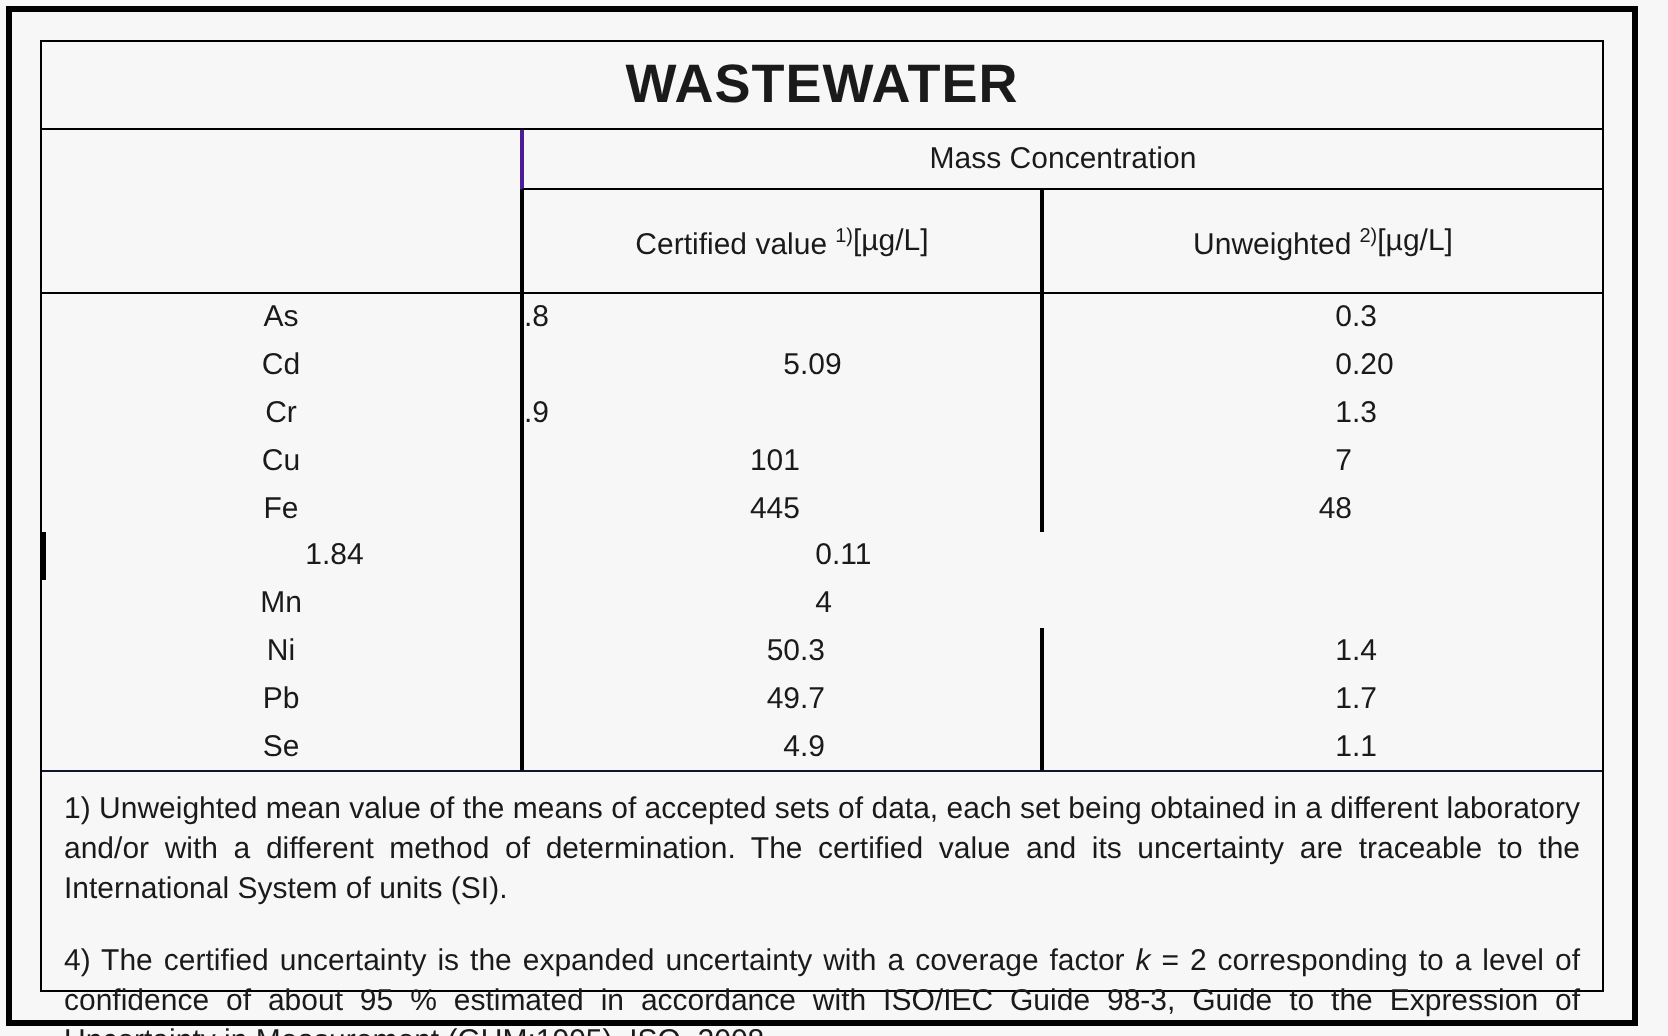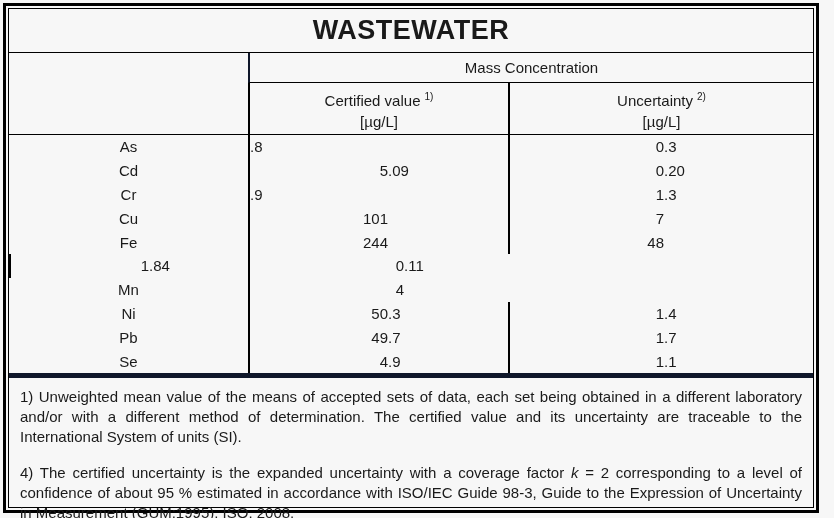--- a/index.html
+++ b/index.html
@@ -4,21 +4,21 @@
 <style>
   html,body{margin:0;padding:0;}
   body{
     width:834px;height:518px;overflow:hidden;
     background:#f7f7f7;color:#1a1a1a;
     font-family:"Liberation Sans","DejaVu Sans",sans-serif;
   }
   .outer{
     position:absolute;left:3px;top:3px;
     width:816px;height:510px;box-sizing:border-box;
-    border:3px solid #000;padding:2px;
+    border:3px solid #000;padding:14px;
   }
   .inner{
     width:100%;height:100%;box-sizing:border-box;
     border:1px solid #000;
     display:flex;flex-direction:column;
   }
   .title-row{
     height:43px;flex:0 0 43px;
     display:flex;align-items:center;justify-content:center;
     border-bottom:1px solid #000;
@@ -27,32 +27,32 @@
   .thead{
     display:grid;
     grid-template-columns:239px 260px 1fr;
     grid-template-rows:30px 51px;
     border-bottom:1px solid #000;
     font-size:15px;
   }
   .cell-empty{grid-column:1;grid-row:1/3;}
   .cell-mass{
     grid-column:2/4;grid-row:1;
-    border-left:2px solid #0f172a;border-bottom:1px solid #000;
+    border-left:2px solid #4c1d95;border-bottom:1px solid #000;
     display:flex;align-items:center;justify-content:center;
   }
   .cell-colhead{
     border-left:2px solid #000;
-    display:flex;flex-direction:column;align-items:center;justify-content:center;
+    display:flex;flex-direction:row;align-items:center;justify-content:center;
     line-height:21px;text-align:center;
   }
   .cell-colhead.c2{grid-column:2;grid-row:2;}
   .cell-colhead.c3{grid-column:3;grid-row:2;}
   sup.fnref{font-size:10px;vertical-align:6px;margin-left:4px;}
-  .tbody{flex:0 0 238px;border-bottom:5px solid #0f172a;display:flex;flex-direction:column;}
+  .tbody{flex:0 0 238px;border-bottom:1px solid #0f172a;display:flex;flex-direction:column;}
   .data-row{
     flex:1;display:grid;grid-template-columns:239px 260px 1fr;
     font-size:15px;
   }
   .cell-element{display:flex;align-items:center;justify-content:center;}
   .cell-val{border-left:2px solid #000;display:flex;align-items:center;}
   .val-int{display:inline-block;text-align:right;white-space:pre;}
   .cell-val.c2 .val-int{width:138px;}
   .cell-val.c3 .val-int{width:154px;}
   .val-frac{display:inline-block;text-align:left;white-space:pre;}
@@ -75,21 +75,21 @@
     <div class="title-row">WASTEWATER</div>
 
     <div class="thead">
       <div class="cell-empty"></div>
       <div class="cell-mass">Mass Concentration</div>
       <div class="cell-colhead c2">
         <div><span>Certified value</span><sup class="fnref">1)</sup></div>
         <div>[µg/L]</div>
       </div>
       <div class="cell-colhead c3">
-        <div><span>Uncertainty</span><sup class="fnref">2)</sup></div>
+        <div><span>Unweighted</span><sup class="fnref">2)</sup></div>
         <div>[µg/L]</div>
       </div>
     </div>
 
     <div class="tbody" id="tbody">
       <div class="data-row">
         <div class="cell-element">As</div>
         <div class="cell-val c2">
             <span class="val-frac">.8</span>
         </div>
@@ -130,21 +130,21 @@
         </div>
         <div class="cell-val c3">
           <span class="val-int">7</span>
             <span class="val-frac"></span>
         </div>
       </div>
 
       <div class="data-row">
         <div class="cell-element">Fe</div>
         <div class="cell-val c2">
-          <span class="val-int">244</span>
+          <span class="val-int">445</span>
             <span class="val-frac"></span>
         </div>
         <div class="cell-val c3">
           <span class="val-int">48</span>
             <span class="val-frac"></span>
         </div>
       </div>
 
       <div class="data-row">
         <div class="cell-val c2">

